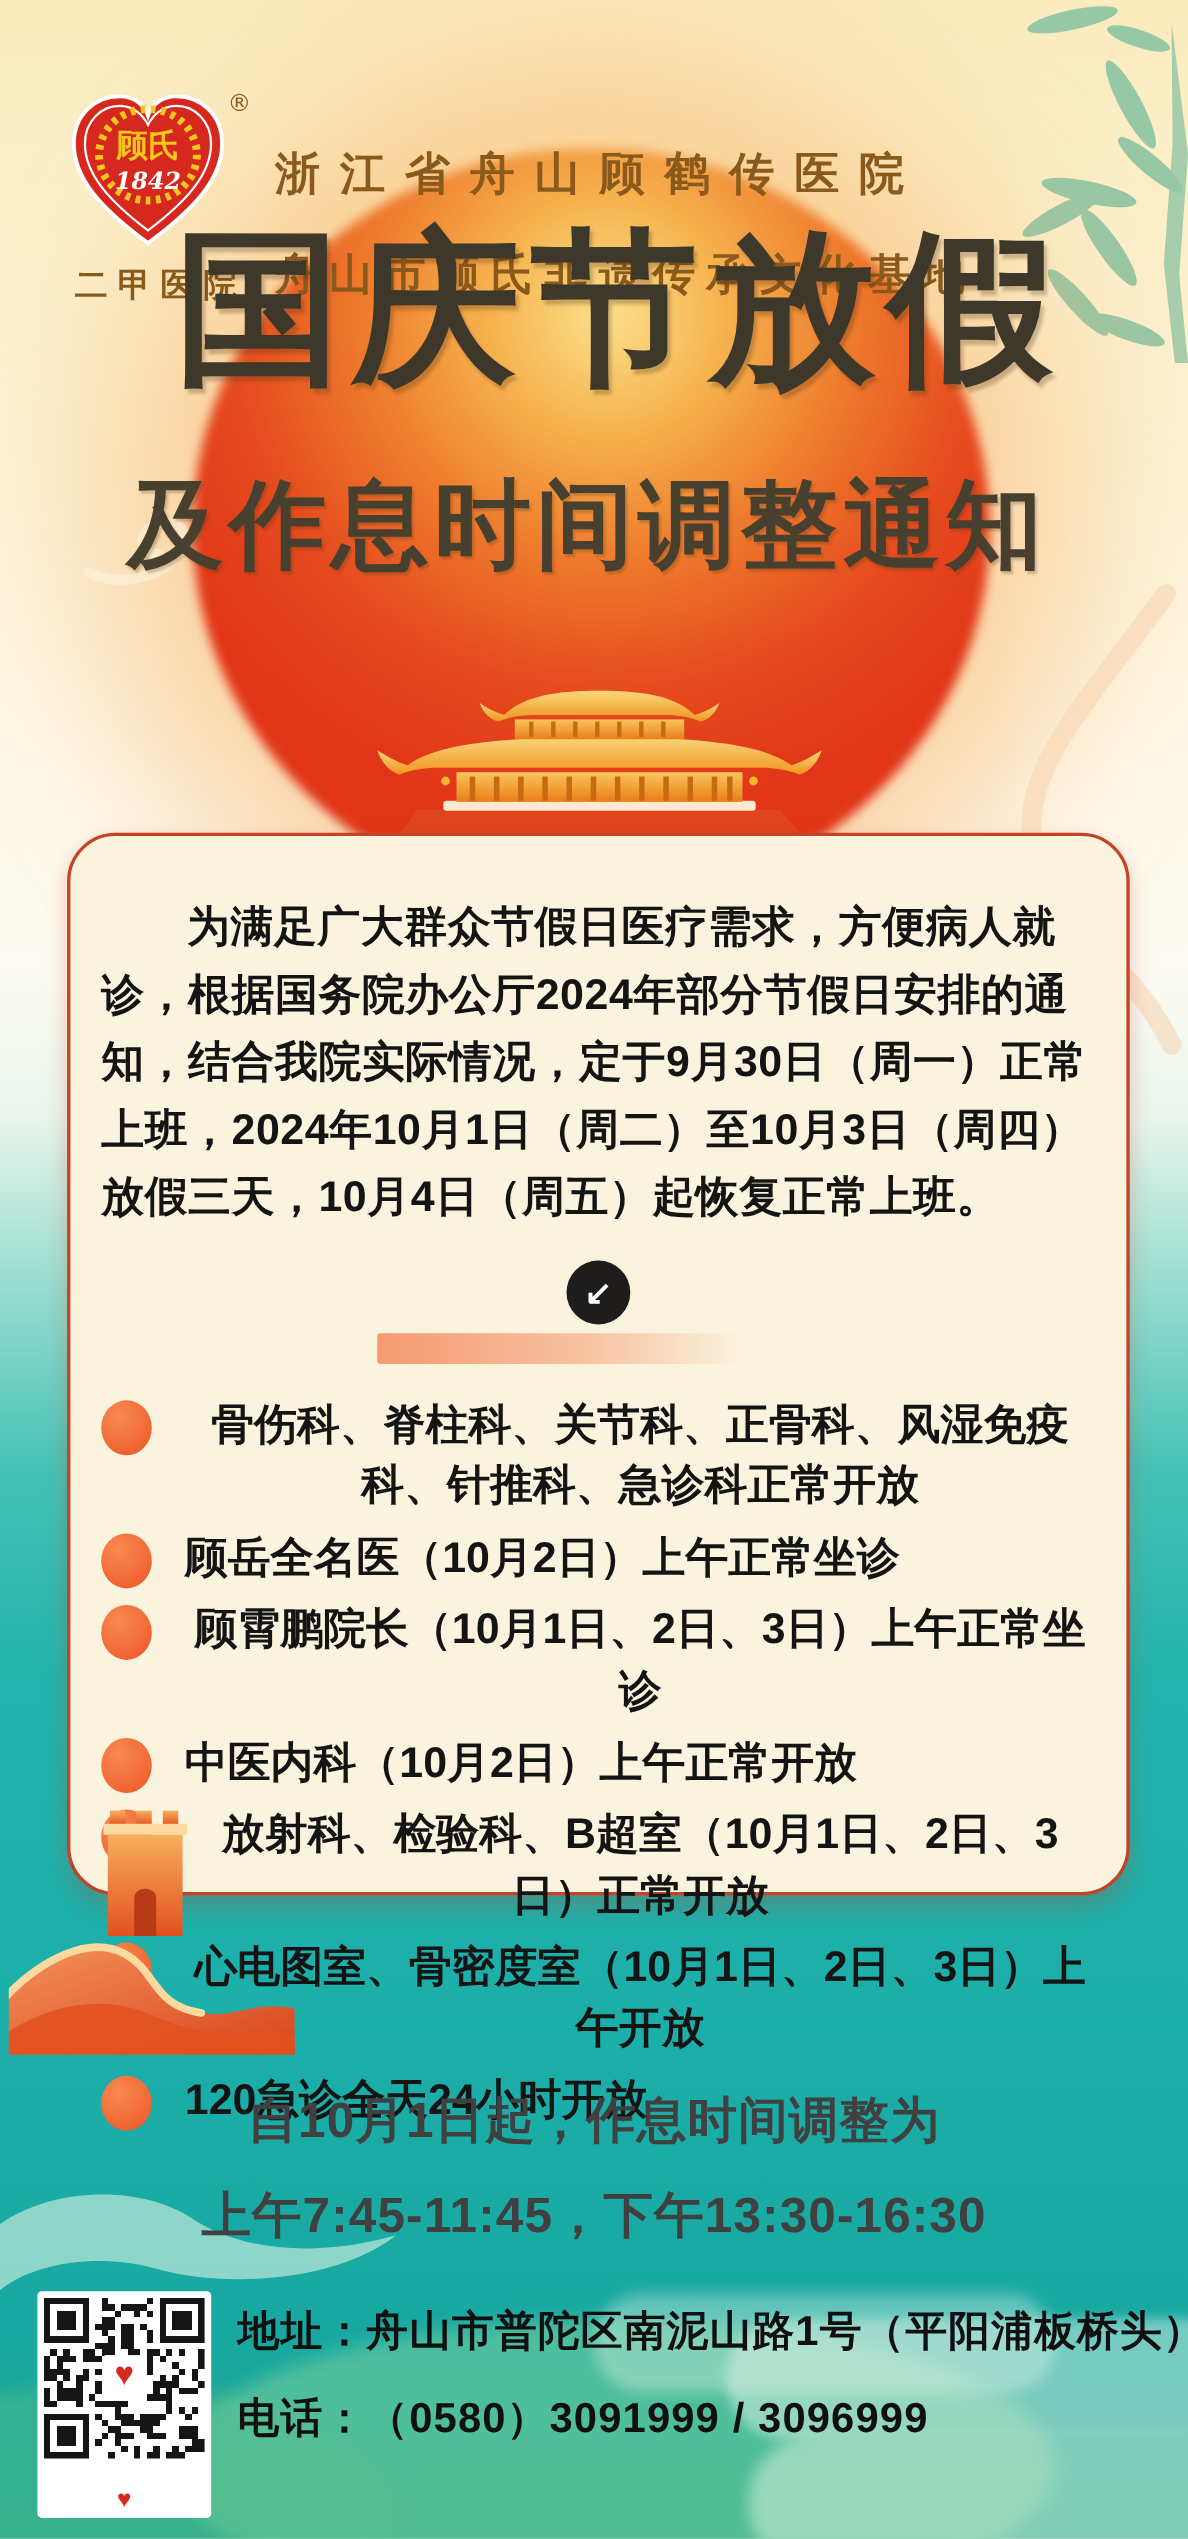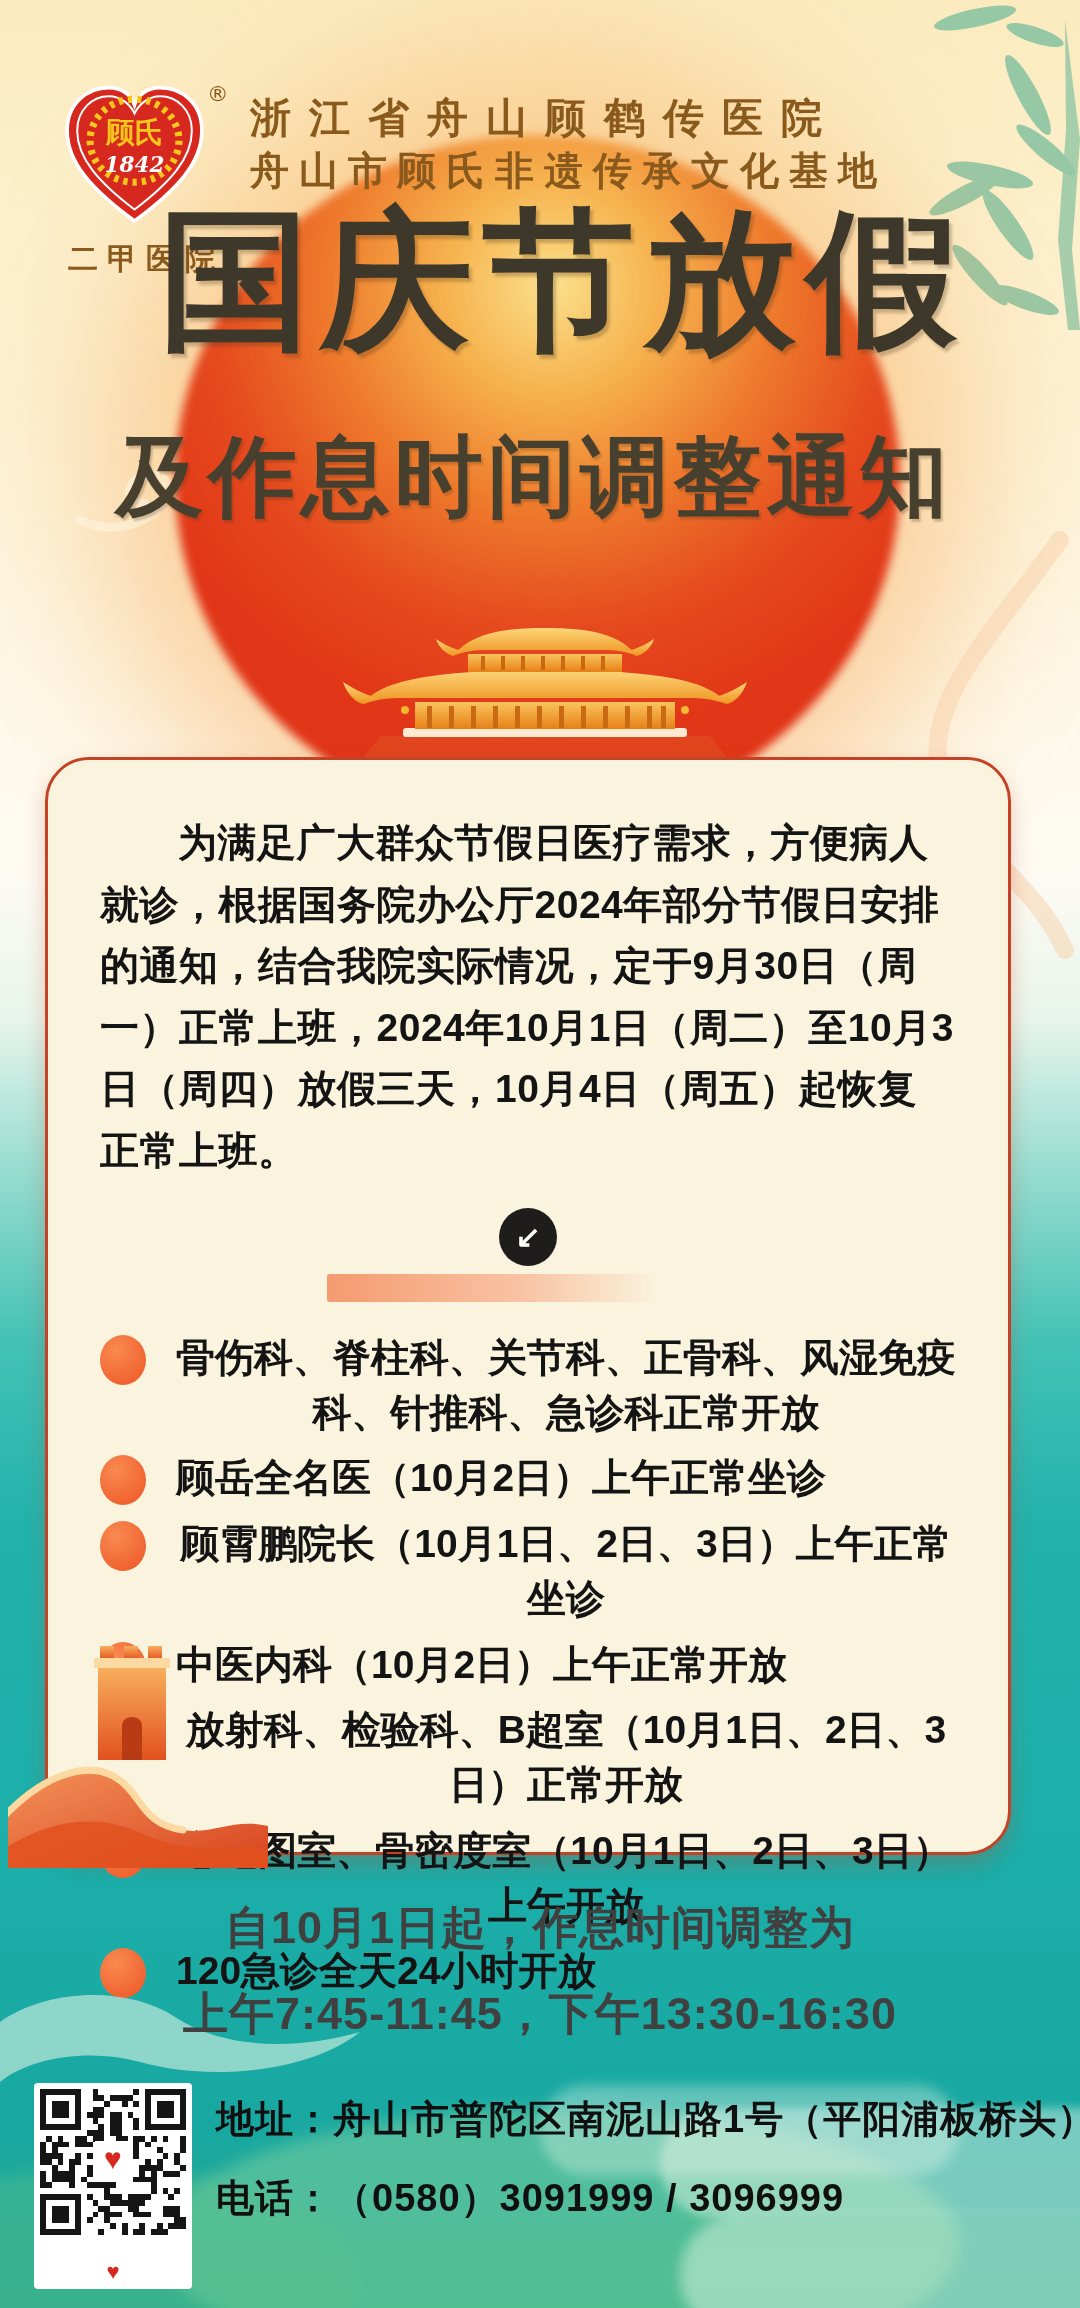--- a/index.html
+++ b/index.html
@@ -16,35 +16,35 @@
       #E54A1E 52%, #E13517 70%, #DF3316 100%);
     box-shadow:0 0 150px 80px rgba(247,166,82,.45);}
   .bamboo{position:absolute;right:0;top:0;width:240px;height:330px;z-index:1;}
   .ribbon{position:absolute;left:860px;top:530px;width:220px;height:430px;z-index:3;}
   .swirl-topleft{position:absolute;left:70px;top:440px;width:160px;height:110px;z-index:3;opacity:.55;}
   
   .logo-wrap{position:absolute;left:56px;top:80px;width:180px;z-index:4;text-align:center;}
   .logo-grade{margin-top:10px;font:700 30px/1 "DejaVu Serif",serif;color:#8A5A1D;letter-spacing:9px;}
   .org-lines{position:absolute;left:250px;top:92px;z-index:4;color:#8A5A1D;
     font-family:"DejaVu Serif",serif;font-weight:700;}
-  .org-l{white-space:nowrap;}
+  .org-l{white-space:nowrap;margin-top:40px;}
   .org-l1{font-size:41px;letter-spacing:18px;line-height:52px;}
   .org-l2{font-size:41px;letter-spacing:18px;line-height:52px;}
   .org-l3{font-size:39px;letter-spacing:10px;line-height:52px;}
   
   .title1{position:absolute;top:196px;left:0;right:0;z-index:4;text-align:center;
     font:700 152px/1.1 "DejaVu Serif",serif;color:#3E382B;letter-spacing:10px;
     text-shadow:3px 4px 3px rgba(80,50,20,.28);padding-left:47px;}
   .title2{position:absolute;top:428px;left:0;right:12px;z-index:4;text-align:center;
     font:700 88px/1.1 "DejaVu Serif",serif;color:#47402F;letter-spacing:5px;
     text-shadow:2px 3px 2px rgba(80,50,20,.25);}
   .pavilion{position:absolute;left:285px;top:618px;width:520px;height:150px;z-index:3;}
   
-  .card{position:absolute;left:45px;top:757px;width:966px;height:1098px;z-index:5;
-    box-sizing:border-box;padding:52px 52px 0;background:#FAF3DD;
+  .card{position:absolute;left:61px;top:757px;width:966px;height:966px;z-index:5;
+    box-sizing:border-box;padding:52px 28px 0;background:#FAF3DD;
     border:3px solid #C44327;border-radius:44px;
     box-shadow:0 10px 20px rgba(190,70,40,.28);}
   .para{margin:0;font-size:39px;font-weight:700;color:#141414;line-height:1.58;
     text-indent:2em;letter-spacing:.5px;}
   .sched-head{margin:26px auto 8px;display:flex;justify-content:center;align-items:center;gap:18px;}
   .sched-title{font-size:47px;font-weight:800;color:#F2861B;letter-spacing:2px;}
   .arrow-badge{width:58px;height:58px;border-radius:50%;background:#1E1D1B;color:#fff;
     display:flex;align-items:center;justify-content:center;font-size:30px;font-weight:700;}
   .head-bar{width:330px;height:28px;margin:0 auto 28px;transform:translateX(-36px);
     background:linear-gradient(90deg,#F59A70,#F8C4A4 60%,rgba(248,196,164,0));border-radius:3px;}

